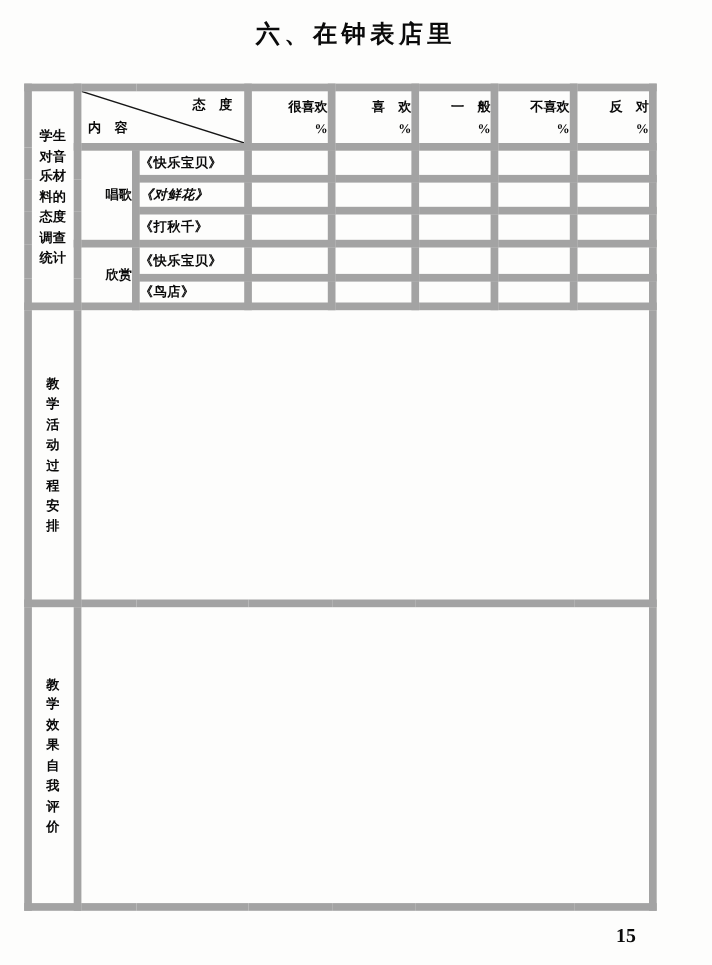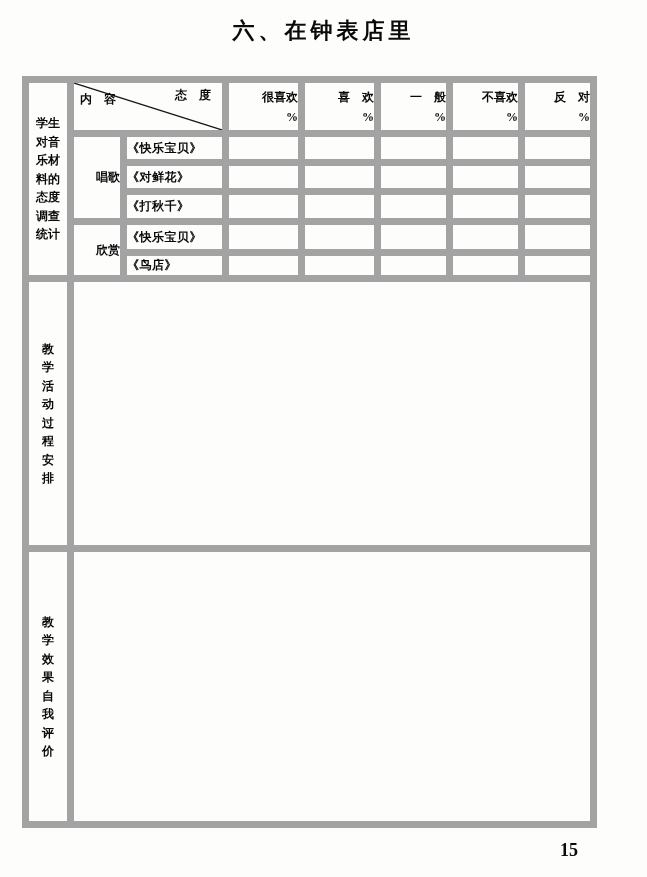--- a/index.html
+++ b/index.html
@@ -30,21 +30,21 @@
   table.eval-table td {
     border: 7px solid #a3a3a3;
     padding: 0;
     font-size: 12px;
     font-weight: 700;
     vertical-align: middle;
     overflow: hidden;
   }
   tr.header-row { height: 47px; }
   tr.row-a { height: 29px; }
-  tr.row-b { height: 29px; }
+  tr.row-b { height: 29px; font-style: italic; }
   tr.row-c { height: 30px; }
   tr.row-d { height: 31px; }
   tr.row-e { height: 26px; }
   tr.section-row-1 { height: 270px; }
   tr.section-row-2 { height: 276px; }
 
   td.side-cell {
     text-align: center;
     white-space: pre-line;
     line-height: 18.5px;
@@ -58,21 +58,21 @@
   .diag-box svg {
     position: absolute; left: 0; top: 0;
     width: 100%; height: 100%;
     display: block;
   }
   .diag-top {
     position: absolute; top: 4px; right: 11px;
     font-size: 12px; font-weight: 700;
   }
   .diag-bottom {
-    position: absolute; bottom: 22px; left: 6px;
+    position: absolute; bottom: 5px; left: 6px;
     font-size: 12px; font-weight: 700;
   }
   td.col-head {
     text-align: right;
     white-space: pre-line;
     line-height: 20px;
     padding-top: 1px;
   }
   td.group-cell { text-align: right; }
   td.song-cell { padding-left: 7px; letter-spacing: 0.5px; }

